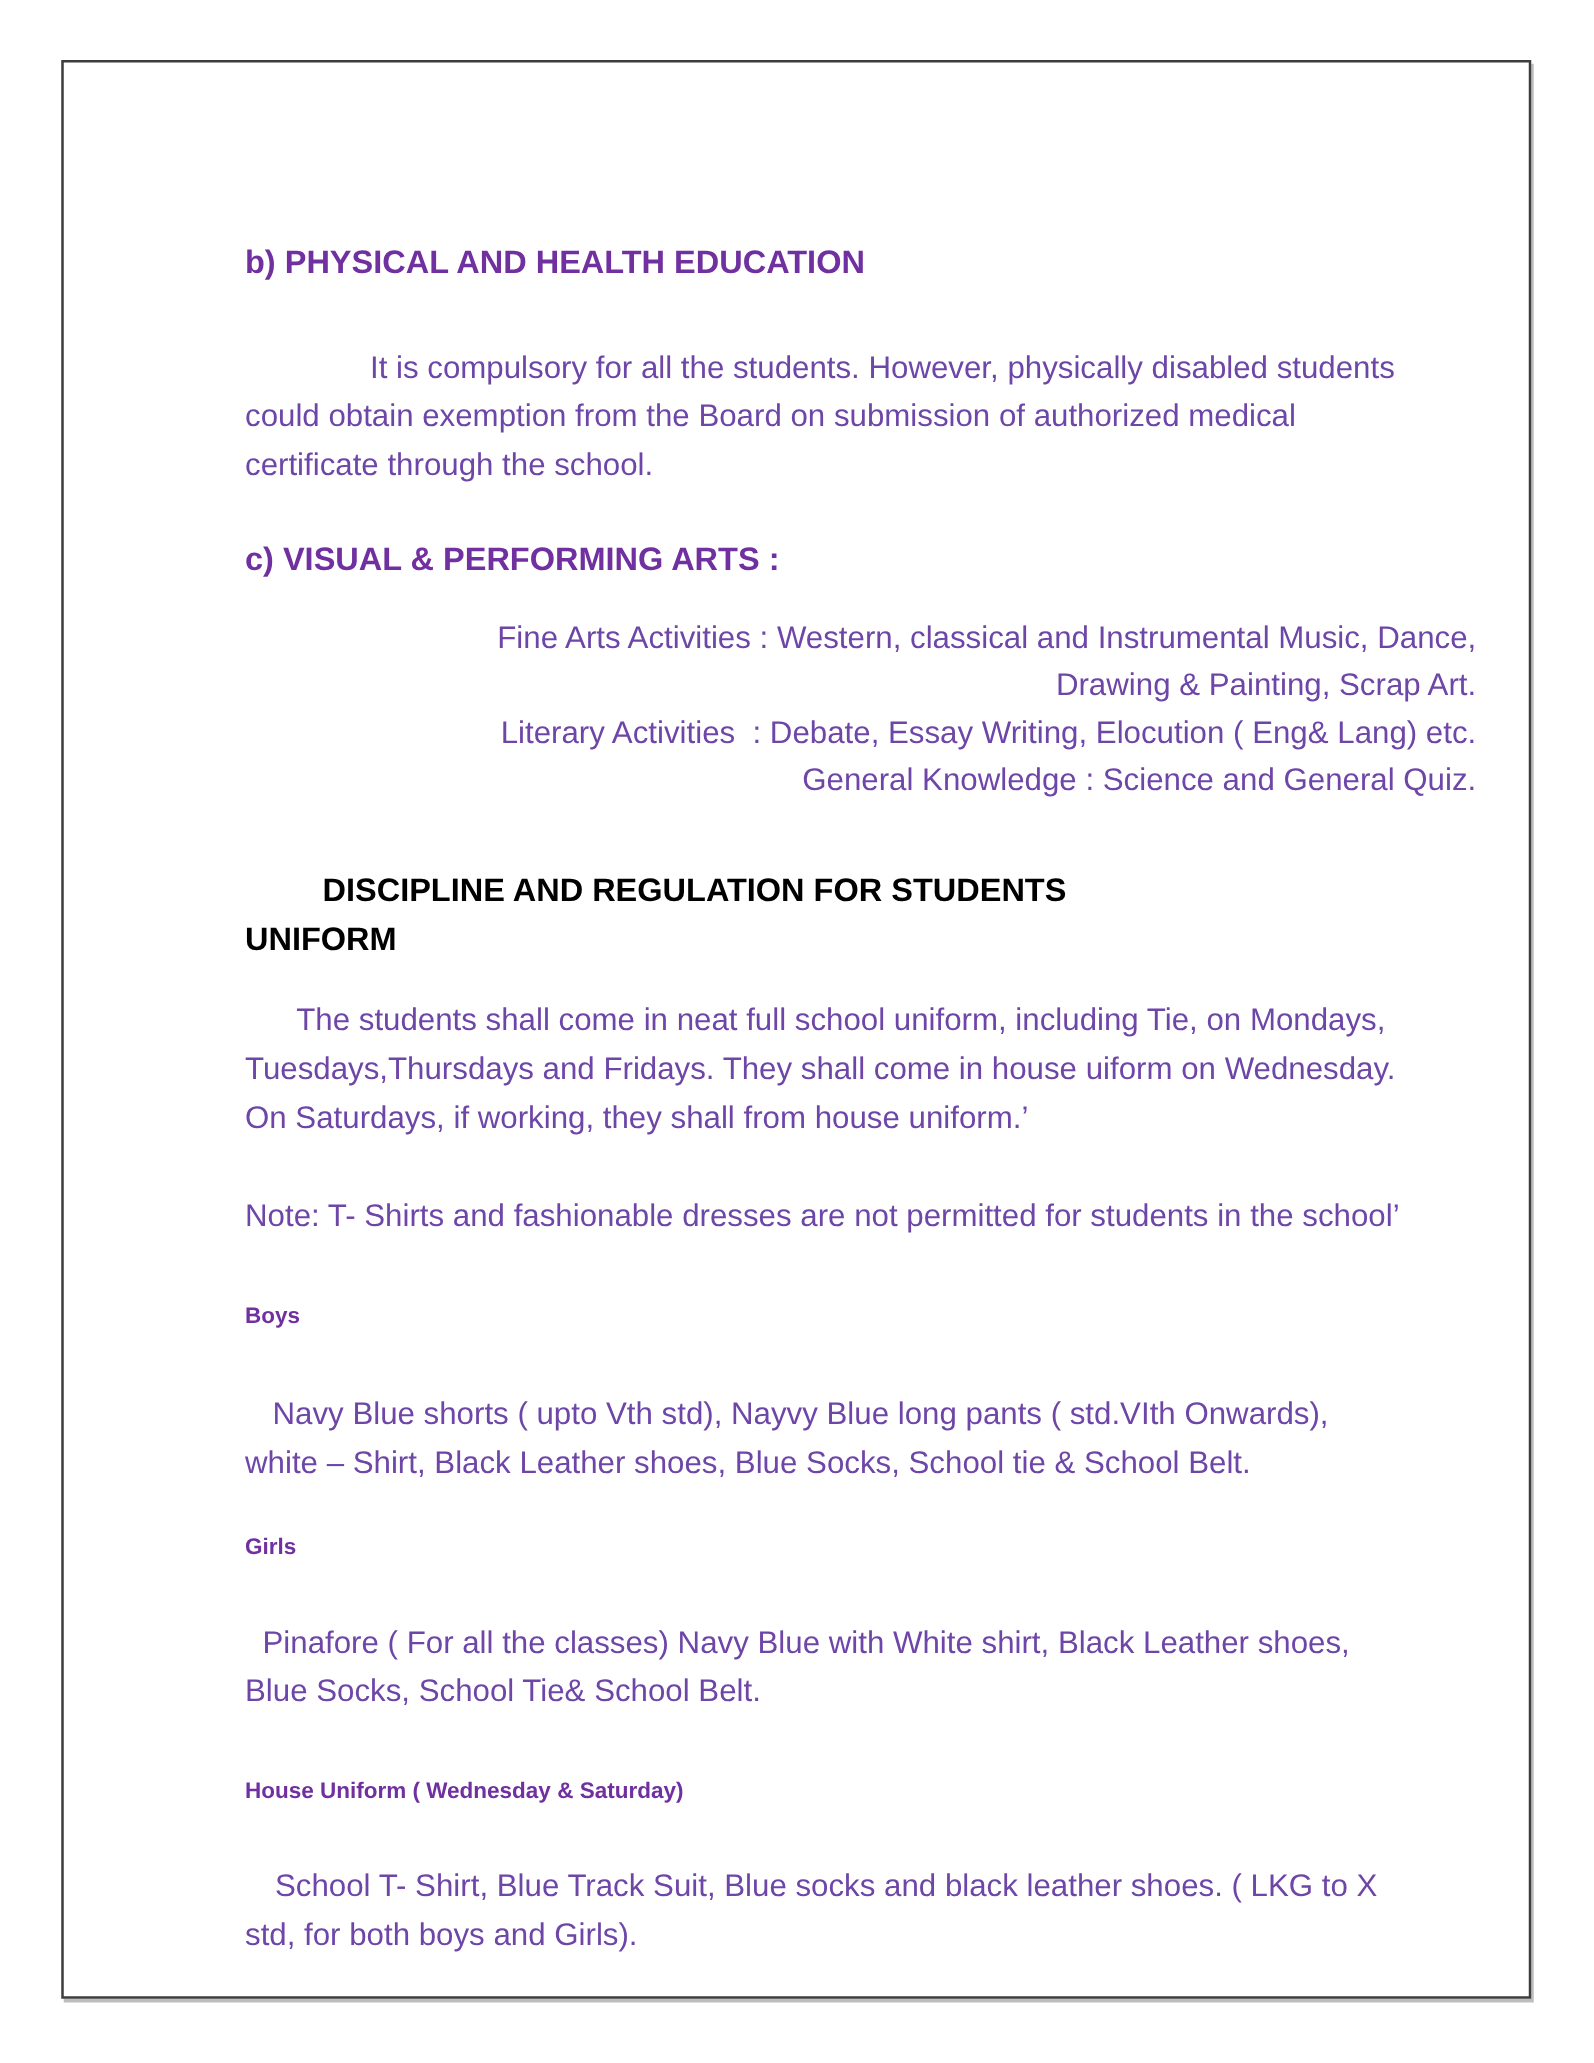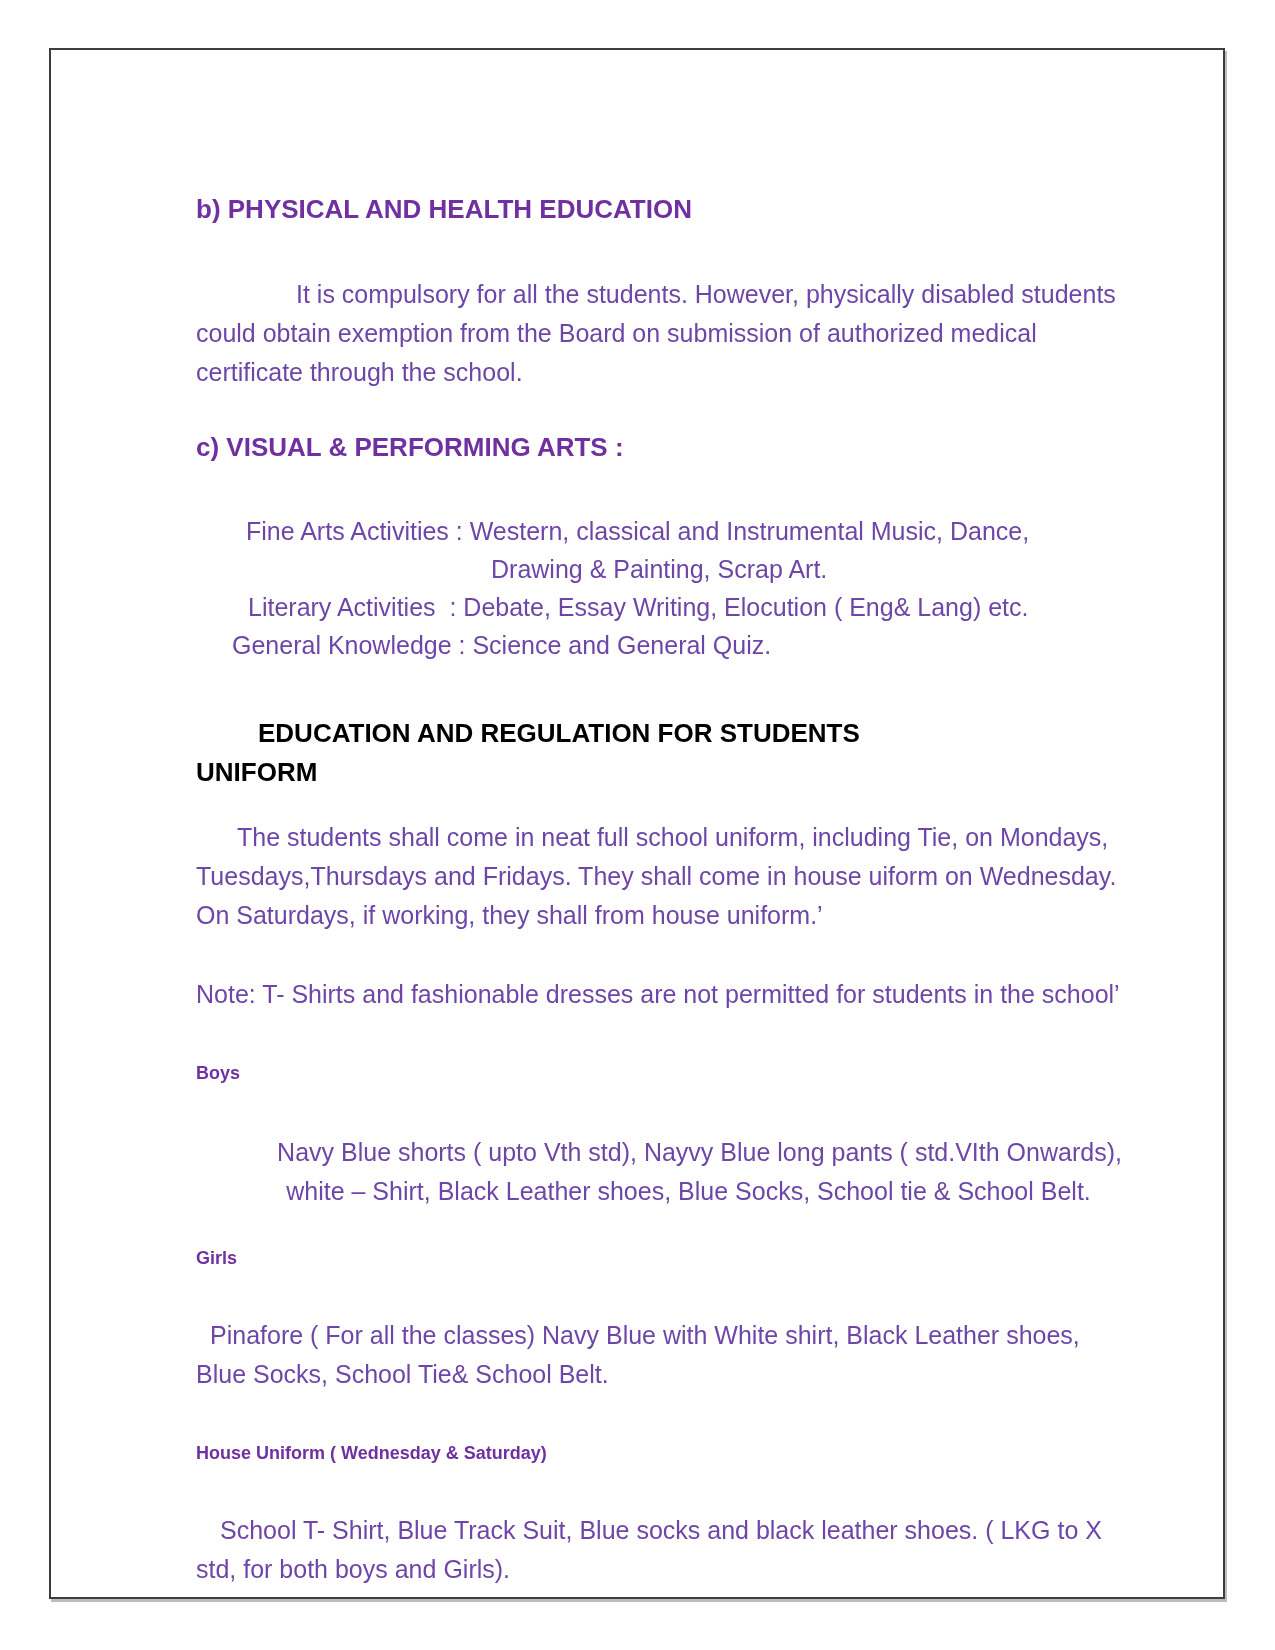--- a/index.html
+++ b/index.html
@@ -52,26 +52,26 @@
   }
   .subheading {
     font-size: 18px;
     line-height: 39px;
     font-weight: bold;
     color: var(--heading-purple, #7030a0);
   }
   
   .m-para-phe     { margin-top: 46px; }
   .m-heading-c    { margin-top: 36px; }
-  .m-arts         { margin-top: 45px; }
+  .m-arts         { margin-top: 24px; text-align: right; }
   .m-discipline   { margin-top: 50px; padding-left: 62px; }
   .m-uniform-para { margin-top: 26px; }
   .m-note         { margin-top: 40px; }
   .m-boys-h       { margin-top: 40px; }
-  .m-boys-para    { margin-top: 40px; text-align: center; }
+  .m-boys-para    { margin-top: 40px; }
   .m-girls-h      { margin-top: 28px; }
   .m-girls-para   { margin-top: 38px; }
   .m-house-h      { margin-top: 40px; }
   .m-house-para   { margin-top: 38px; }
   
   .indent-100 { padding-left: 100px; }
   .indent-41  { padding-left: 41px; }
   .indent-22  { padding-left: 22px; }
   .indent-14  { padding-left: 14px; }
   .indent-24  { padding-left: 24px; }
@@ -98,21 +98,21 @@
 
       <h2 class="heading m-heading-c">c) VISUAL &amp; PERFORMING ARTS :</h2>
 
       <div class="body-text m-arts">
         <div class="line arts-line-0">Fine Arts Activities : Western, classical and Instrumental Music, Dance,</div>
         <div class="line arts-line-1">Drawing &amp; Painting, Scrap Art.</div>
         <div class="line arts-line-2">Literary Activities  : Debate, Essay Writing, Elocution ( Eng&amp; Lang) etc.</div>
         <div class="line arts-line-3">General Knowledge : Science and General Quiz.</div>
       </div>
 
-      <h2 class="heading heading-black m-discipline">EDUCATION AND REGULATION FOR STUDENTS</h2>
+      <h2 class="heading heading-black m-discipline">DISCIPLINE AND REGULATION FOR STUDENTS</h2>
 
       <h2 class="heading heading-black">UNIFORM</h2>
 
       <div class="body-text m-uniform-para">
         <div class="line indent-41">The students shall come in neat full school uniform, including Tie, on Mondays,</div>
         <div class="line">Tuesdays,Thursdays and Fridays. They shall come in house uiform on Wednesday.</div>
         <div class="line">On Saturdays, if working, they shall from house uniform.’</div>
       </div>
 
       <div class="body-text m-note">Note: T- Shirts and fashionable dresses are not permitted for students in the school’</div>

